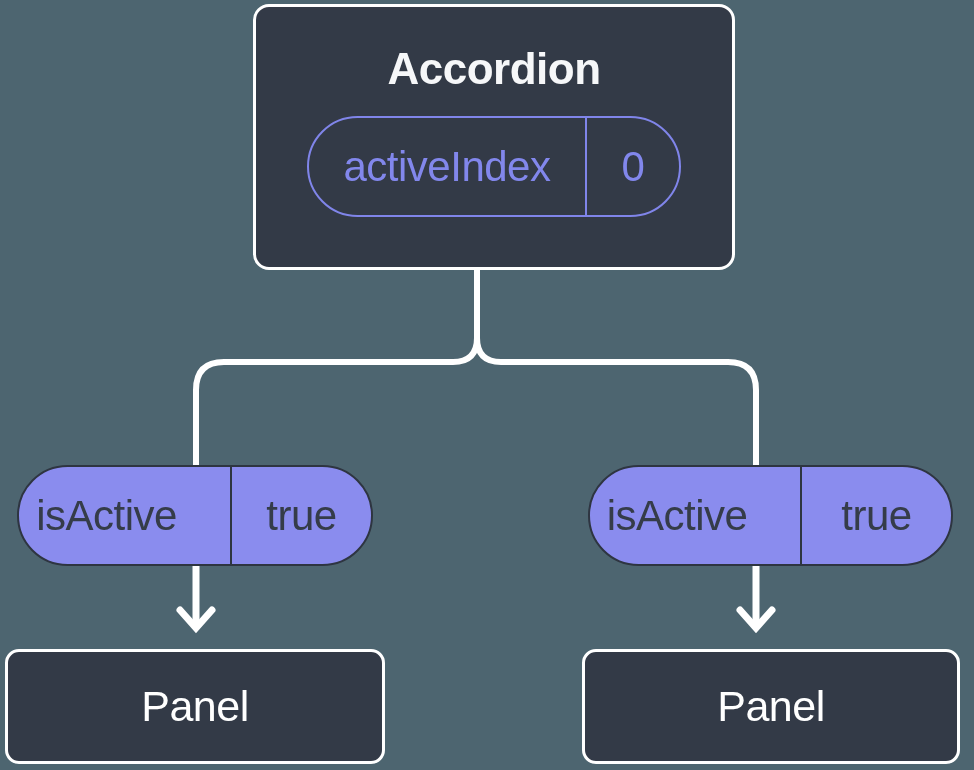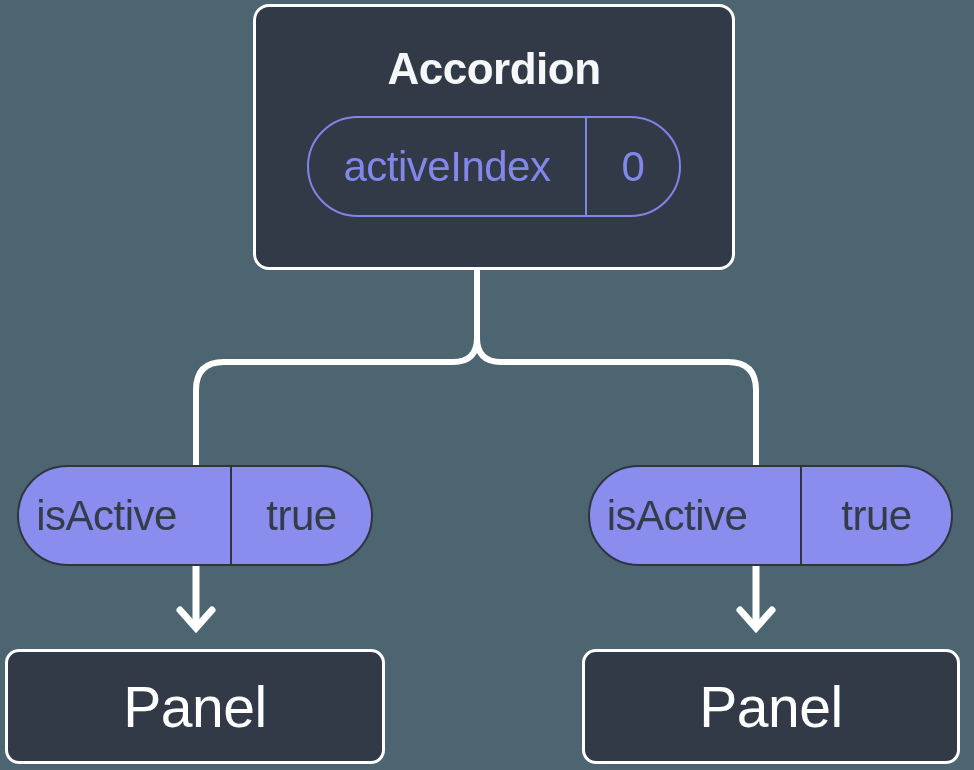--- a/index.html
+++ b/index.html
@@ -102,21 +102,21 @@
   .panel-node {
     top: 649px;
     height: 115px;
     border-radius: 14px;
     justify-content: center;
   }
   .panel-node-left  { left: 5px;   width: 380px; }
   .panel-node-right { left: 582px; width: 378px; }
   .panel-title {
     color: #ffffff;
-    font-size: 57px;
+    font-size: 43px;
     font-weight: 500;
     letter-spacing: -0.5px;
   }
 </style>
 </head>
 <body>
 
 <div class="stage">
 
   <svg class="connector-layer" width="974" height="770" viewBox="0 0 974 770">

